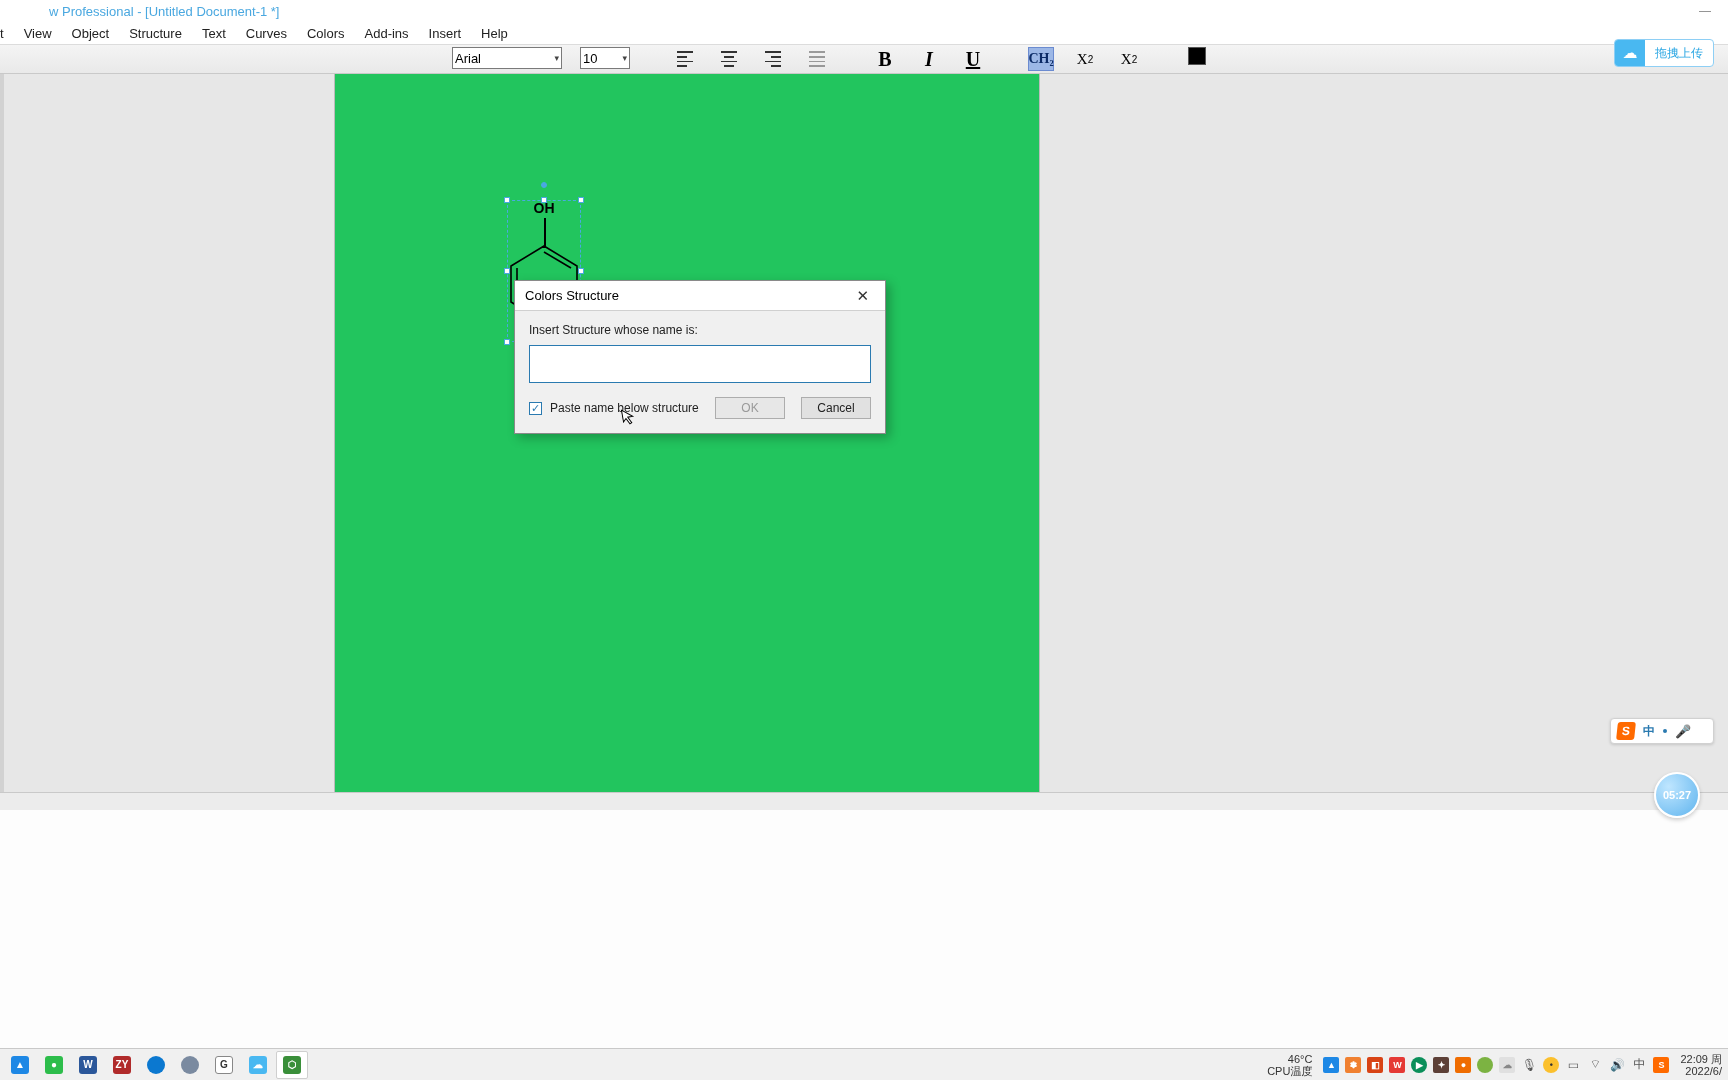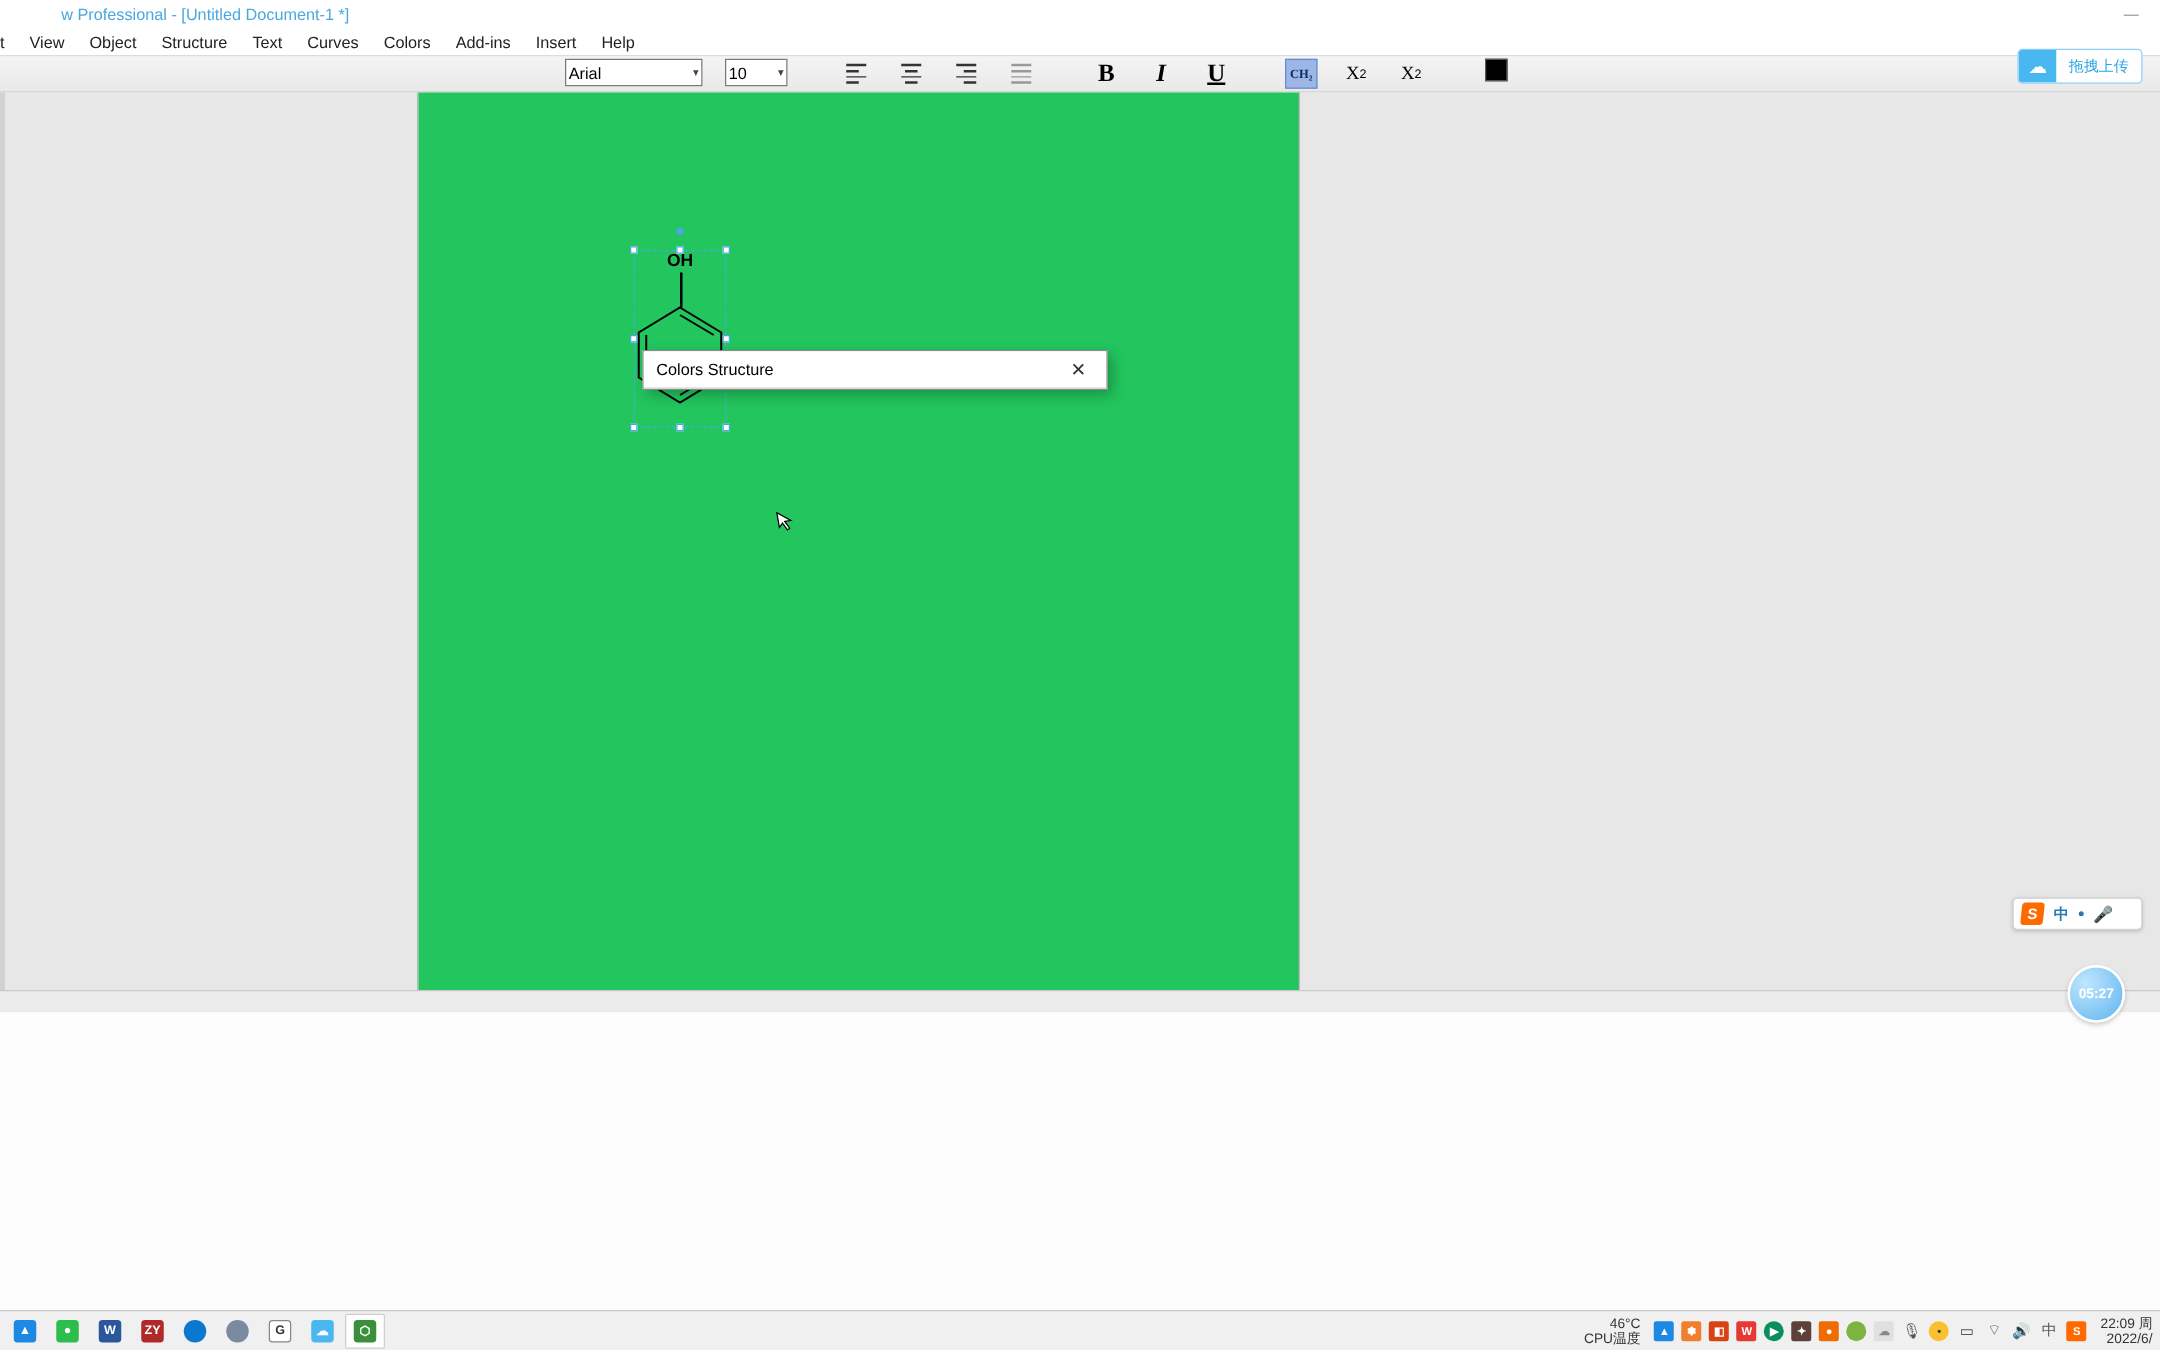--- a/index.html
+++ b/index.html
@@ -20,21 +20,21 @@
 .toolbar-inner { position: absolute; left: 418px; top: 2px; display: flex; gap: 18px; padding-left: 34px; }
 .combo { height: 22px; background: #fff; border: 1px solid #7a7a7a; display: flex; align-items: center; font-family: "Courier New", monospace; font-size: 13px; padding: 0 2px; }
 .combo.font { width: 110px; }
 .combo.size { width: 50px; }
 .combo .arrow { margin-left: auto; font-size: 9px; color: #444; }
 .tb-sep { width: 2px; height: 22px; background: transparent; margin: 0 2px; }
 .tb-btn { width: 26px; height: 24px; display: flex; align-items: center; justify-content: center; font-family: "Times New Roman", serif; }
 .tb-btn.bold { font-weight: bold; font-size: 20px; }
 .tb-btn.italic { font-style: italic; font-weight: bold; font-size: 20px; }
 .tb-btn.underline { text-decoration: underline; font-weight: bold; font-size: 20px; }
-.tb-btn.formula { background: #9cb7e6; font-size: 10px; font-weight: bold; color: #0b2a66; border:1px solid #6b8bd0; }
+.tb-btn.formula { background: #9cb7e6; font-size: 14px; font-weight: bold; color: #0b2a66; border:1px solid #6b8bd0; }
 .tb-btn.sub, .tb-btn.sup { font-size: 15px; }
 .tb-btn.sub sub, .tb-btn.sup sup { font-size: 10px; }
 .tb-btn.colorpick { background: #000; width: 18px; height: 18px; border:1px solid #555; margin-left:4px; }
 .align-btn { width: 26px; height: 24px; display:flex; flex-direction:column; justify-content:center; gap:3px; padding:4px 5px; }
 .align-btn span { height:2px; background:#333; }
 .align-left span:nth-child(1){width:100%} .align-left span:nth-child(2){width:65%} .align-left span:nth-child(3){width:100%} .align-left span:nth-child(4){width:65%}
 .align-center span{margin:0 auto} .align-center span:nth-child(1){width:100%} .align-center span:nth-child(2){width:60%} .align-center span:nth-child(3){width:100%} .align-center span:nth-child(4){width:60%}
 .align-right span{margin-left:auto} .align-right span:nth-child(1){width:100%} .align-right span:nth-child(2){width:65%} .align-right span:nth-child(3){width:100%} .align-right span:nth-child(4){width:65%}
 .align-just span{width:100%}
 .align-just { opacity:.45 }
@@ -208,20 +208,31 @@
       </svg>
     </div>
   </div>
 </div>
 
 <div class="dialog">
   <div class="dialog-titlebar">
     <span>Colors Structure</span>
     <span class="close">✕</span>
   </div>
+  <div class="dialog-body">
+    <div class="prompt">Insert Structure whose name is:</div>
+    <input class="name-field" value="" style="">
+    <div class="dialog-row2">
+      <div class="chk">✓</div>
+      <div class="chk-label">Paste name below structure</div>
+      <div class="spacer"></div>
+      <div class="dlg-btn ok">OK</div>
+      <div class="dlg-btn cancel">Cancel</div>
+    </div>
+  </div>
 </div>
 
 <div class="cursor-img">
   <svg viewBox="0 0 14 18">
       <path d="M1 1 L1 13 L4 10 L7 16 L9 15 L6 9 L11 9 Z" fill="#fff" stroke="#000" stroke-width="1"></path>
     </svg>
 </div>
 
 <div class="hscroll"></div>
 

